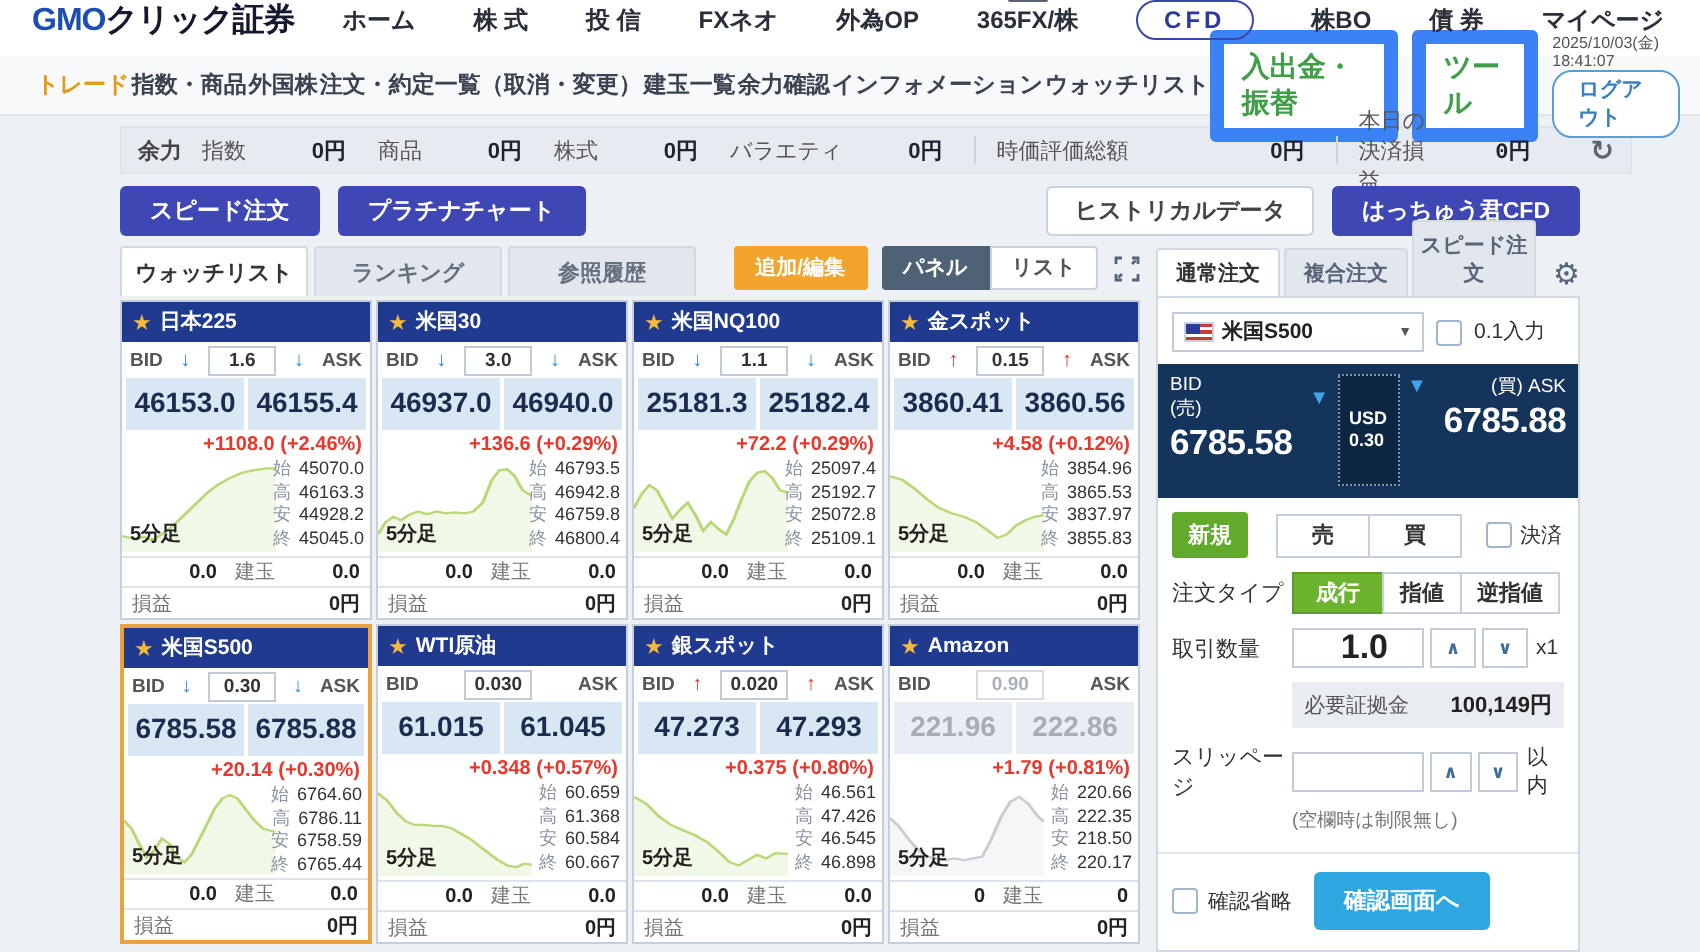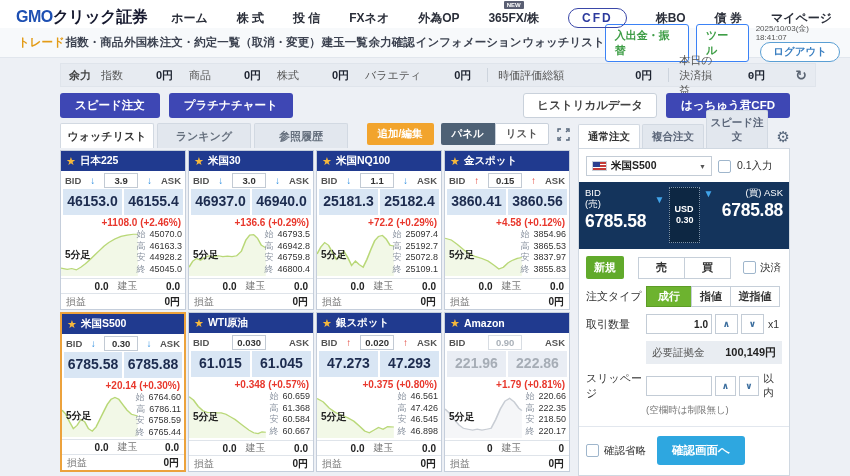--- a/index.html
+++ b/index.html
@@ -1,36 +1,36 @@
 <!DOCTYPE html>
 <html><head>
 <meta charset="utf-8">
 <style>
   * { margin:0; padding:0; box-sizing:border-box; }
   html,body { width:850px; height:476px; overflow:hidden; background:#edf0f5;
     font-family:"Liberation Sans","DejaVu Sans",sans-serif; color:#333; font-size:11px; }
 
   
-  .topnav { height:28px; background:#fff; display:flex; align-items:flex-end; padding:0 14px 0 16px; }
+  .topnav { height:28px; background:#fff; display:flex; align-items:flex-start; padding:0 14px 0 16px; }
   .logo { font-size:16px; font-weight:bold; letter-spacing:-.5px; margin-right:24px; white-space:nowrap; }
   .logo .gmo { color:#1d4fb2; }
   .logo .rest { color:#15182e; }
   .topnav-items { flex:1; display:flex; align-items:center; justify-content:space-between; padding-right:4px; }
   .topnav-item { position:relative; font-size:12px; font-weight:bold; color:#2b2f3a; cursor:pointer; white-space:nowrap; }
   .topnav-item.boxed { border:1px solid #3a47a8; border-radius:11px; padding:2px 13px; color:#2c3a9e; letter-spacing:2px; }
   .badge-new { position:absolute; top:-9px; left:50%; transform:translateX(-50%);
     background:#5a5f73; color:#fff; font-size:6px; font-weight:bold; padding:1px 3px; border-radius:1px; }
 
   
   .subnav { height:30px; background:#f7f9fb; border-bottom:1px solid #e1e6ed; display:flex; align-items:center; padding:0 10px 0 18px; }
   .subnav-items { display:flex; align-items:center; gap:1px; }
   .subnav-item { font-size:11.5px; font-weight:bold; color:#3c4250; cursor:pointer; white-space:nowrap; }
   .subnav-item.active { color:#e39b16; }
   .subnav-right { margin-left:auto; display:flex; align-items:center; gap:7px; }
-  .btn-outline-green { background:#fff; border:1px solid #3b82f6; color:#3f9e47; font-weight:bold; font-size:11px; padding:3px 9px; border-radius:3px; cursor:pointer; }
+  .btn-outline-green { background:#fff; border:7px solid #3b82f6; color:#3f9e47; font-weight:bold; font-size:14px; padding:3px 9px; border-radius:3px; cursor:pointer; }
   .logout-wrap { display:flex; flex-direction:column; align-items:flex-end; }
   .datetime { font-size:8px; color:#555; line-height:9px; }
   .btn-logout { background:#fff; border:1px solid #5a9fd4; color:#3a7fc1; font-weight:bold; font-size:10.5px; padding:2px 12px; border-radius:10px; cursor:pointer; }
 
   
   .account-bar { margin:5px 0 0 60px; width:756px; height:24px; background:#e7ebf1; border:1px solid #dfe4eb;
     display:flex; align-items:center; padding:0 8px; font-size:11px; }
   .acct-root-label { color:#444; font-weight:bold; margin-right:10px; }
   .acct-pair { display:flex; align-items:center; }
   .acct-label { color:#555; }
@@ -78,21 +78,21 @@
   .price-box { flex:1; background:#d9e6f4; color:#1c2b4e; font-size:14px; font-weight:bold; text-align:center; padding-top:4px; cursor:pointer; }
   .change-row { flex:0 0 15px; text-align:right; color:#e8382d; font-size:10px; font-weight:bold; padding:2px 4px 0; }
   .chart-area { position:relative; flex:1; overflow:hidden; }
   .chart-area svg { position:absolute; left:0; top:2px; width:100%; height:calc(100% - 4px); }
   .spark-line { fill:none; stroke:#b9d878; stroke-width:1.3; }
   .spark-area { fill:rgba(185,216,120,.18); stroke:none; }
   .ohlc { position:absolute; right:3px; top:-1px; font-size:9px; }
   .ohlc-row { display:flex; justify-content:flex-end; gap:4px; line-height:11.5px; }
   .ohlc-l { color:#8a93a0; }
   .ohlc-v { color:#333; }
-  .t-tf { position:absolute; left:4px; bottom:16px; font-size:10px; font-weight:bold; color:#222; }
+  .t-tf { position:absolute; left:4px; bottom:4px; font-size:10px; font-weight:bold; color:#222; }
   .pos-row { flex:0 0 15px; border-top:1px solid #dfe4ea; display:flex; align-items:center; font-size:10px; padding:0 5px; }
   .t-pos-l { flex:1; text-align:right; padding-right:9px; font-weight:bold; color:#222; }
   .t-pos-c { color:#777; }
   .t-pos-r { flex:1; text-align:right; font-weight:bold; color:#222; }
   .pl-row { flex:0 0 16px; border-top:1px solid #dfe4ea; display:flex; align-items:center; font-size:10px; padding:0 5px; }
   .t-pl-l { flex:1; color:#777; }
   .t-pl { font-weight:bold; color:#222; }
   .tile.muted .t-spread-box { color:#a9b0b8; border-color:#d8dde3; }
   .tile.muted .price-box { background:#e9edf4; color:#a6adb6; }
   .tile.muted .spark-line { stroke:#c8cdd4; }
@@ -113,36 +113,36 @@
   .checkbox { width:13px; height:13px; border:1px solid #9fb6cc; background:#fff; border-radius:2px; cursor:pointer; flex:0 0 13px; }
   .cb-label { font-size:10.5px; color:#333; }
   .price-panel { background:#14345c; color:#fff; display:flex; align-items:stretch; padding:5px 6px 6px; }
   .pp-side { flex:1; display:flex; flex-direction:column; }
   .pp-toprow { display:flex; align-items:center; font-size:9.5px; }
   .pp-arrow { color:#41a4ea; font-size:10px; }
   .pp-price { font-size:17.5px; font-weight:bold; letter-spacing:-.3px; }
   .pp-side.bid .pp-toprow { justify-content:space-between;gap:40px; }
   .pp-side.ask { text-align:right; }
   .pp-side.ask .pp-toprow { justify-content:space-between; }
-  .pp-spread { align-self:center; border:1px dotted #7e94ab; background:#0d2743; text-align:right; font-size:9px; padding:16px 5px; margin:0 4px; line-height:11px; font-weight:bold; }
+  .pp-spread { align-self:center; border:1px dotted #7e94ab; background:#0d2743; text-align:left; font-size:9px; padding:16px 5px; margin:0 4px; line-height:11px; font-weight:bold; }
   .action-row { display:flex; align-items:center; padding:7px 7px 0; }
   .badge-green { background:#61aa2b; color:#fff; font-size:11px; font-weight:bold; padding:4px 8px; border-radius:2px; }
   .sb-group { display:flex; margin-left:14px; }
   .sb-btn { width:47px; height:22px; background:#fff; border:1px solid #c6cfd9; font-size:11px; font-weight:bold; color:#333;
     display:flex; align-items:center; justify-content:center; cursor:pointer; }
   .sb-btn + .sb-btn { margin-left:-1px; }
   .action-row .checkbox { margin-left:12px; margin-right:4px; }
   .form-row { display:flex; align-items:center; padding:0 7px; margin-top:7px; gap:0; }
   .form-label { width:60px; flex:0 0 60px; font-size:11px; color:#333; }
   .seg { height:21px; background:#fff; border:1px solid #c6cfd9; font-size:11px; font-weight:bold; color:#333;
     display:flex; align-items:center; justify-content:center; cursor:pointer; }
   .seg + .seg { margin-left:-1px; }
   .seg.active { background:#6db32f; border-color:#5d9c27; color:#fff; }
   .seg-0 { width:46px;font-family:Liberation Mono, monospace; } .seg-1 { width:40px; } .seg-2 { width:50px; }
-  .qty-input { width:66px; height:20px; border:1px solid #c3ccd6; font-size:10px; font-weight:bold; text-align:right; padding:0 3px; color:#222; font-family:inherit; }
+  .qty-input { width:66px; height:20px; border:1px solid #c3ccd6; font-size:17px; font-weight:bold; text-align:right; padding:0 17px; color:#222; font-family:inherit; }
   .stepper { width:23px; height:20px; border:1px solid #c3ccd6; background:#fff; color:#3c6e9e; font-size:9px; font-weight:bold;
     display:flex; align-items:center; justify-content:center; cursor:pointer; margin-left:3px; }
   .suffix { font-size:10.5px; color:#333; margin-left:4px; }
   .margin-row { margin:7px 7px 0 67px; background:#e9edf2; display:flex; align-items:center; justify-content:space-between; padding:4px 6px; }
   .margin-label { font-size:10.5px; color:#555; }
   .margin-val { font-size:11px; font-weight:bold; color:#222; }
   .note-row { margin:3px 7px 0 67px; font-size:9.5px; color:#777; }
   .divider { border-top:1px solid #e2e7ee; margin:9px 0 0; }
   .confirm-row { display:flex; align-items:center; padding:9px 7px 2px; gap:5px; }
   .btn-confirm { background:#2ea7e0; color:#fff; font-size:11.5px; font-weight:bold; border:none; border-radius:3px; padding:7px 15px; margin-left:6px; cursor:pointer; }
@@ -246,21 +246,21 @@
     </div>
     <div class="tiles">
   <div class="tile">
     <div class="tile-head">
       <span class="t-star">★</span>
       <span class="t-name">日本225</span>
     </div>
     <div class="spread-row">
       <span>BID</span>
       <span class="t-arrow dn">↓</span>
-      <span class="t-spread-box t-spread">3.9</span>
+      <span class="t-spread-box t-spread">1.6</span>
       <span class="t-arrow dn">↓</span>
       <span>ASK</span>
     </div>
     <div class="price-row">
       <span class="price-box t-bid">46153.0</span>
       <span class="price-box t-ask">46155.4</span>
     </div>
     <div class="change-row t-change">+1108.0 (+2.46%)</div>
     <div class="chart-area">
       <svg viewBox="0 0 100 50" preserveAspectRatio="none">

